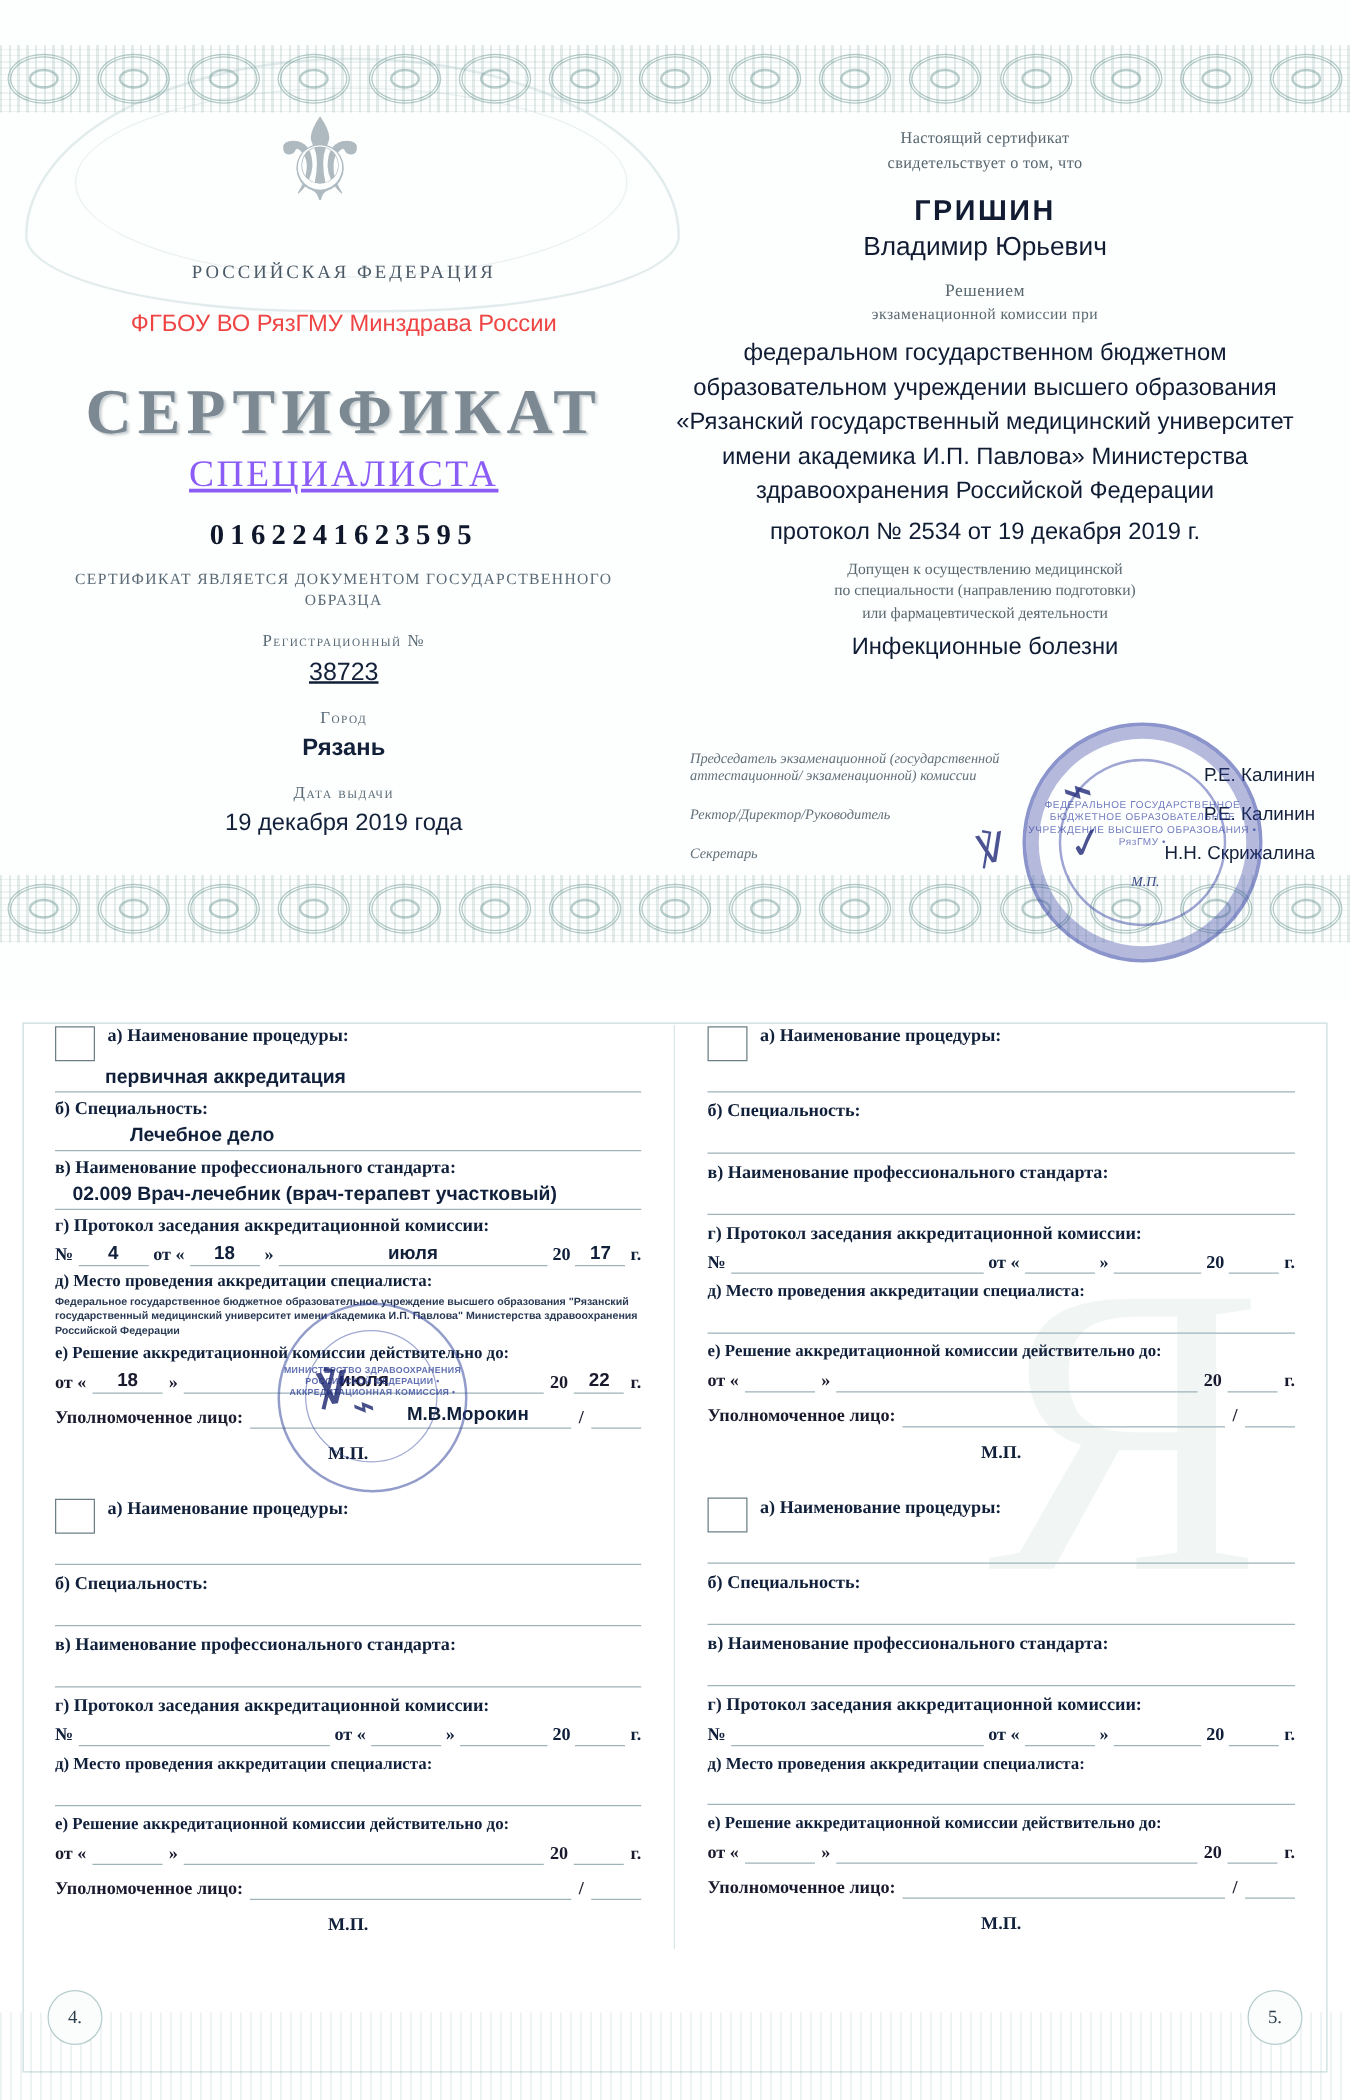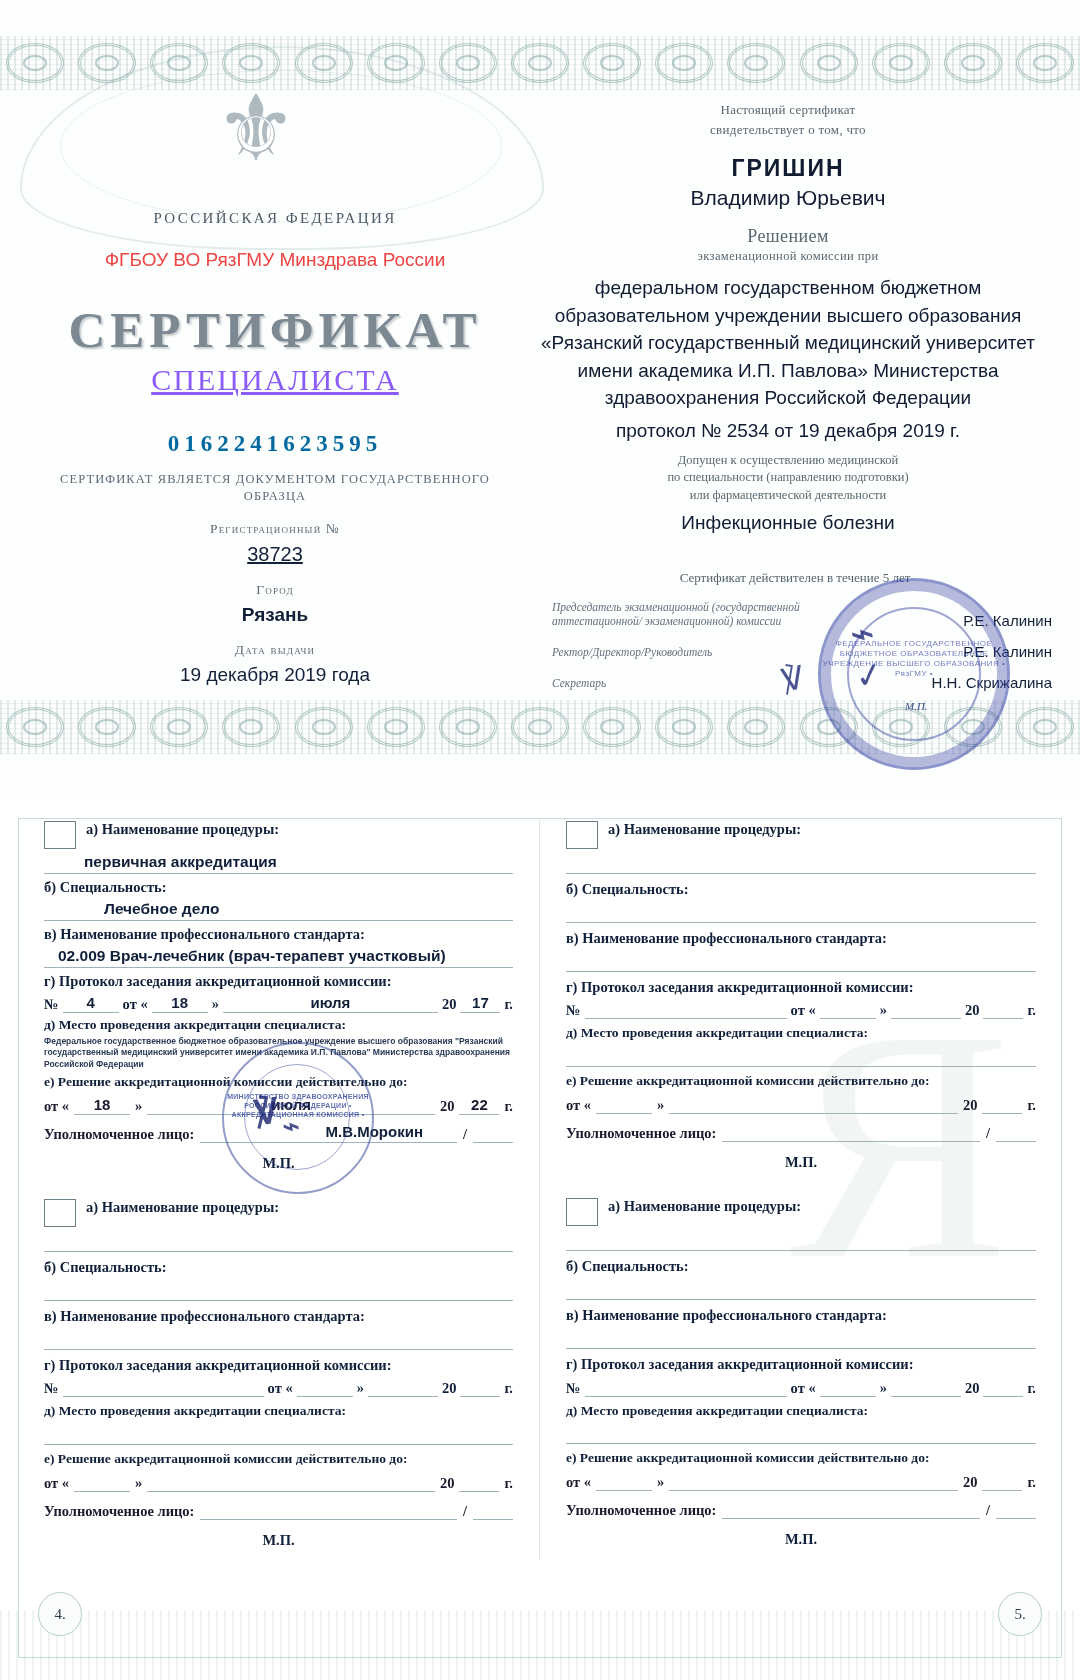--- a/index.html
+++ b/index.html
@@ -132,25 +132,25 @@
     text-shadow: 1px 1px 0 #c9d3d8, 2px 2px 2px rgba(0,0,0,0.18);
   }
   .sub-title {
     margin-top: 4px;
     font-size: 30px;
     letter-spacing: 2px;
     color: #8b5cf6;
     text-decoration: underline;
   }
   .cert-number {
-    margin-top: 34px;
+    margin-top: 18px;
     font-size: 23px;
     letter-spacing: 5px;
     font-weight: 700;
-    color: #0369a1;
+    color: #0f172a;
   }
   .doc-note {
     margin-top: 14px;
     font-size: 12.5px;
     letter-spacing: 1.1px;
     line-height: 1.35;
     color: #5a6a76;
     font-variant: small-caps;
     text-transform: uppercase;
     text-align: center;
@@ -194,21 +194,21 @@
     color: #111c33;
   }
   .holder-first {
     margin-top: 4px;
     font-size: 21px;
     font-family: "Liberation Sans", sans-serif;
     color: #111c33;
   }
   .decision {
     margin-top: 16px;
-    font-size: 18px;
+    font-size: 14px;
     color: #59686f;
     letter-spacing: .4px;
   }
   .decision2 {
     margin-top: 2px;
     font-size: 12.5px;
     color: #59686f;
     letter-spacing: .4px;
   }
   .org-block {
@@ -574,21 +574,20 @@
     <div class="decision">Решением</div>
     <div class="decision2">экзаменационной комиссии при</div>
     <div class="org-block">федеральном государственном бюджетном образовательном учреждении высшего образования «Рязанский государственный медицинский университет имени академика И.П. Павлова» Министерства здравоохранения Российской Федерации</div>
     <div class="protocol-line">протокол № 2534 от 19 декабря 2019 г.</div>
     <div class="admitted">Допущен к осуществлению медицинской</div>
     <div class="admitted" style="margin-top:0">по специальности (направлению подготовки)</div>
     <div class="admitted" style="margin-top:0">или фармацевтической деятельности</div>
     <div class="specialty">Инфекционные болезни</div>
   </div>
 
-  <div class="valid-line">Сертификат действителен в течение 5 лет</div>
 
   <div class="sign-rows">
     <div class="sign-row">
       <div class="role">Председатель экзаменационной (государственной аттестационной/ экзаменационной) комиссии</div>
       <div class="name">Р.Е. Калинин</div>
     </div>
     <div class="sign-row">
       <div class="role">Ректор/Директор/Руководитель</div>
       <div class="name">Р.Е. Калинин</div>
     </div>

